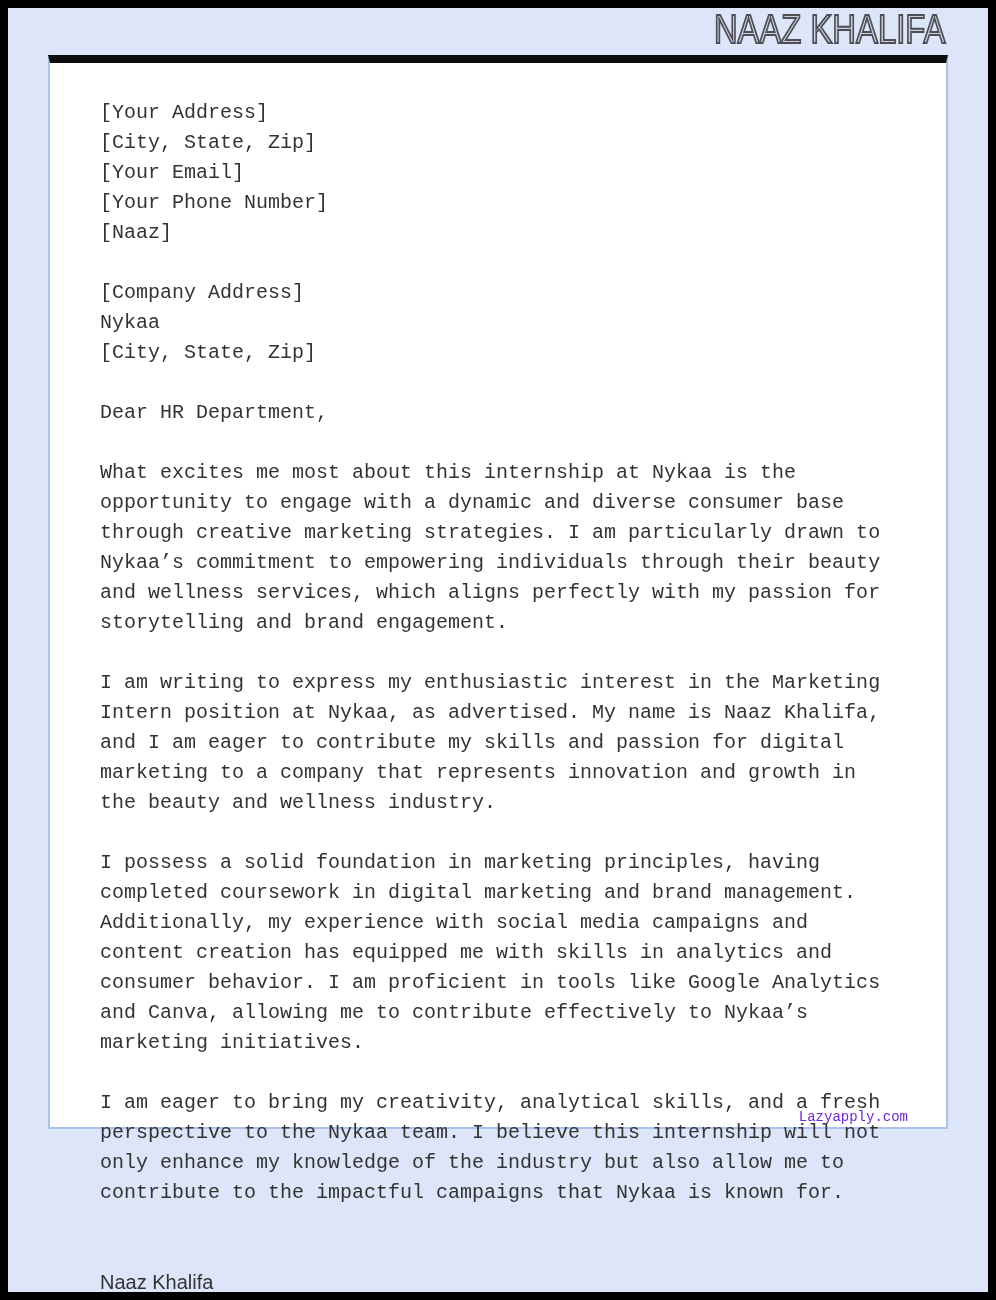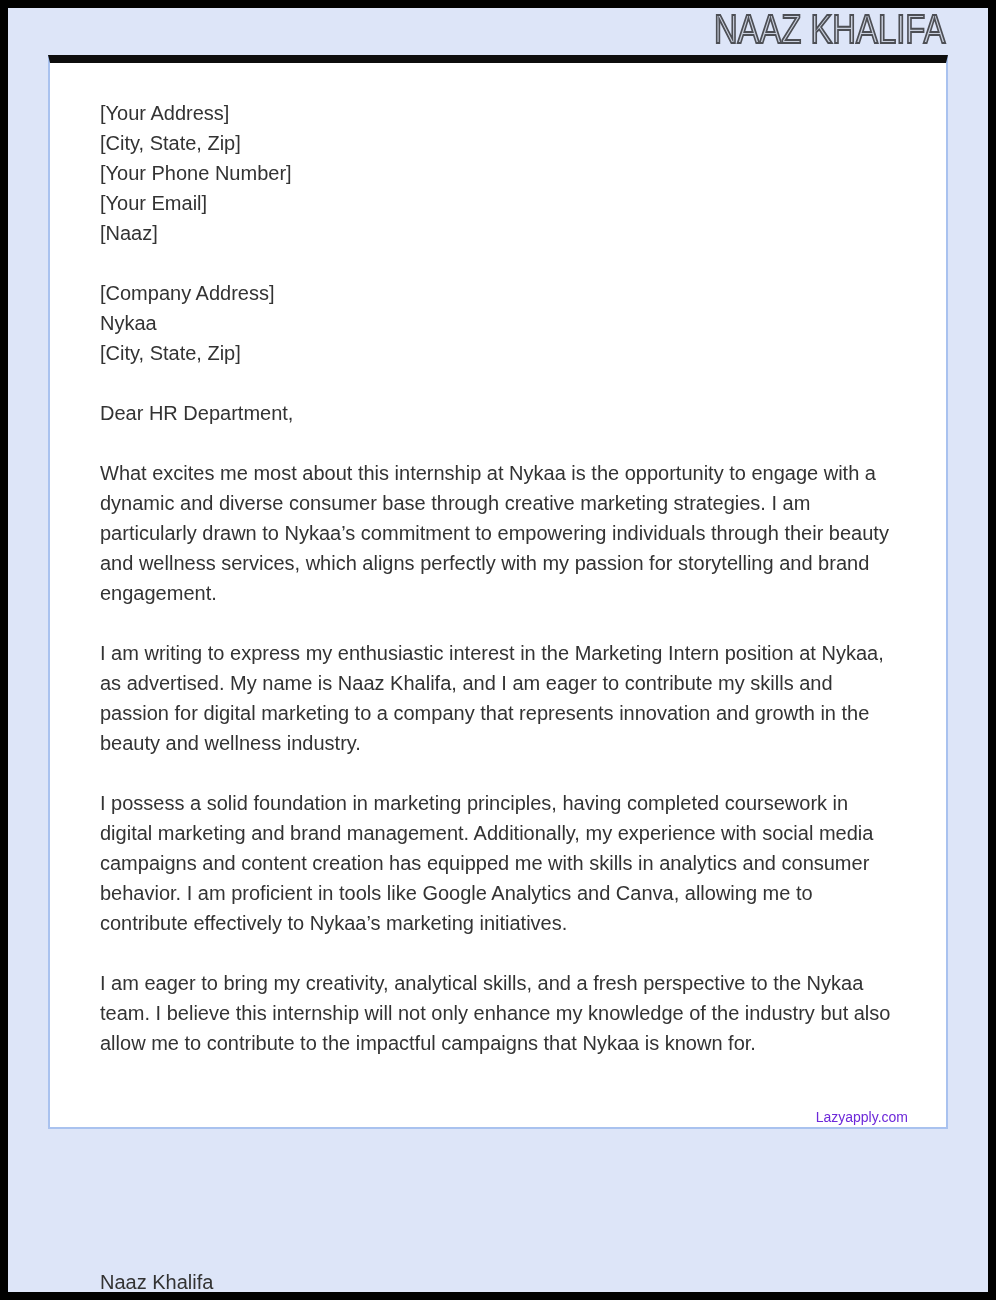--- a/index.html
+++ b/index.html
@@ -44,20 +44,21 @@
     top: 55px;
     width: 900px;
     height: 1074px;
     box-sizing: border-box;
     background: #ffffff;
     border-top: 8px solid #0d0d0d;
     border-left: 2px solid #a9c2ef;
     border-right: 2px solid #a9c2ef;
     border-bottom: 2px solid #a9c2ef;
     z-index: 1;
+    font-family: Liberation Mono, monospace;
   }
   .doc-content {
     padding: 35px 54px 0 50px;
     font-size: 20px;
     line-height: 30px;
     color: #333333;
   }
   .doc-content p,
   .doc-content .block {
     margin: 0 0 30px 0;
@@ -84,22 +85,22 @@
 <body>
 
 <div class="letterhead-name">NAAZ KHALIFA</div>
 
 <div class="doc-page">
   <div class="doc-content">
 
     <div class="block">
       <div>[Your Address]</div>
       <div>[City, State, Zip]</div>
+      <div>[Your Email]</div>
       <div>[Your Phone Number]</div>
-      <div>[Your Email]</div>
       <div>[Naaz]</div>
     </div>
 
     <div class="block">
       <div>[Company Address]</div>
       <div>Nykaa</div>
       <div>[City, State, Zip]</div>
     </div>
 
     <p>Dear HR Department,</p>

